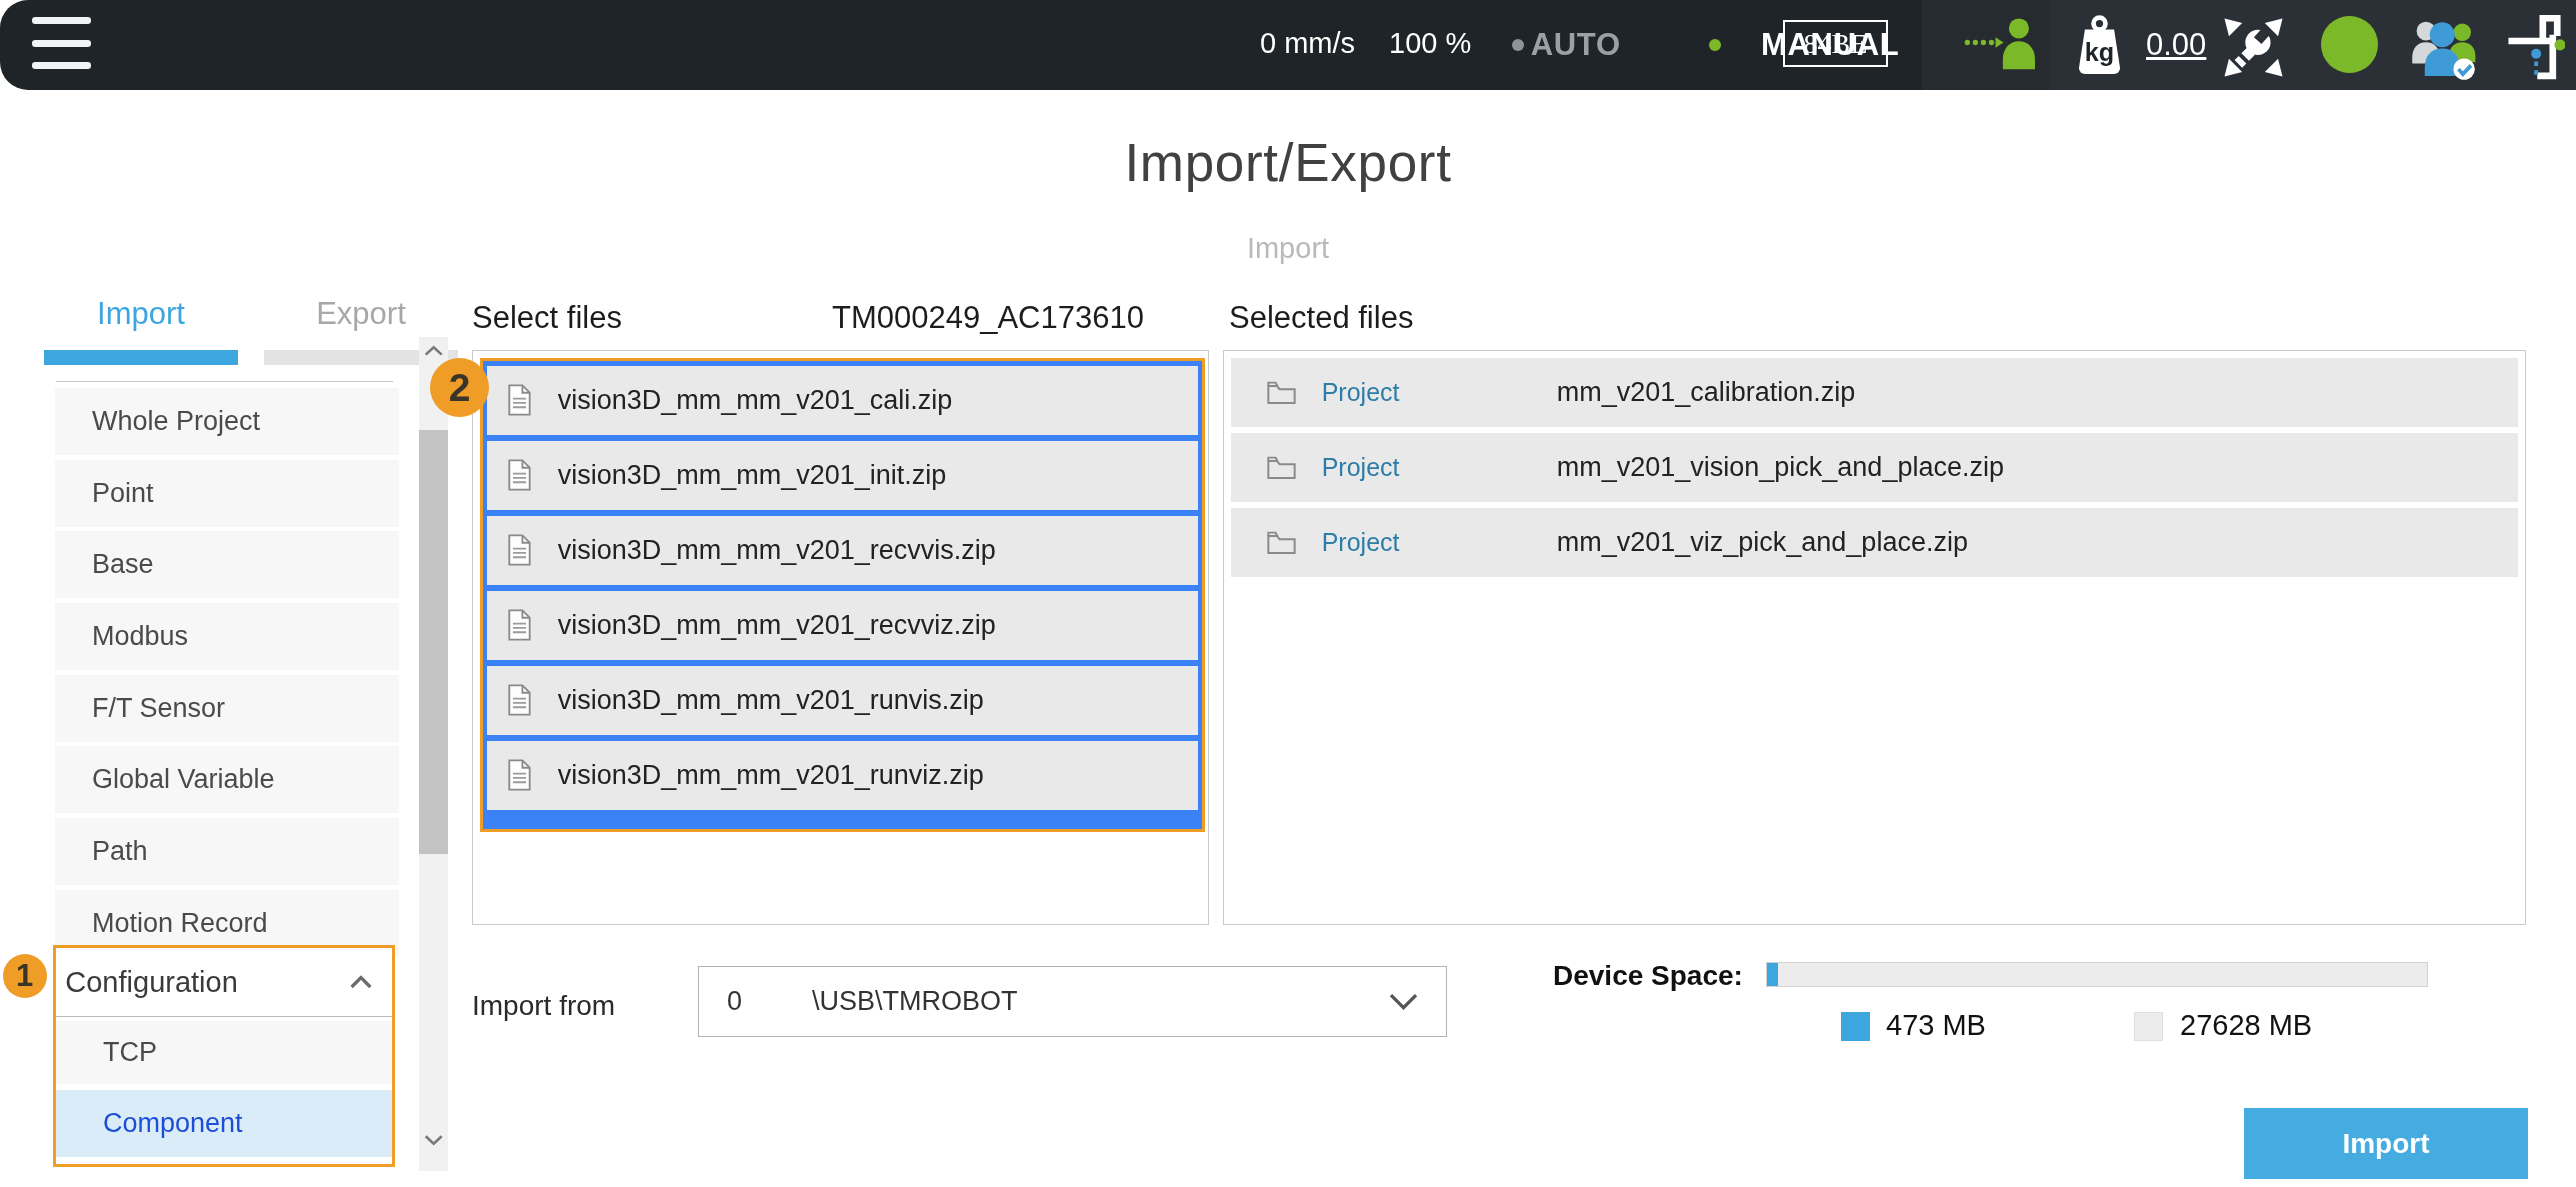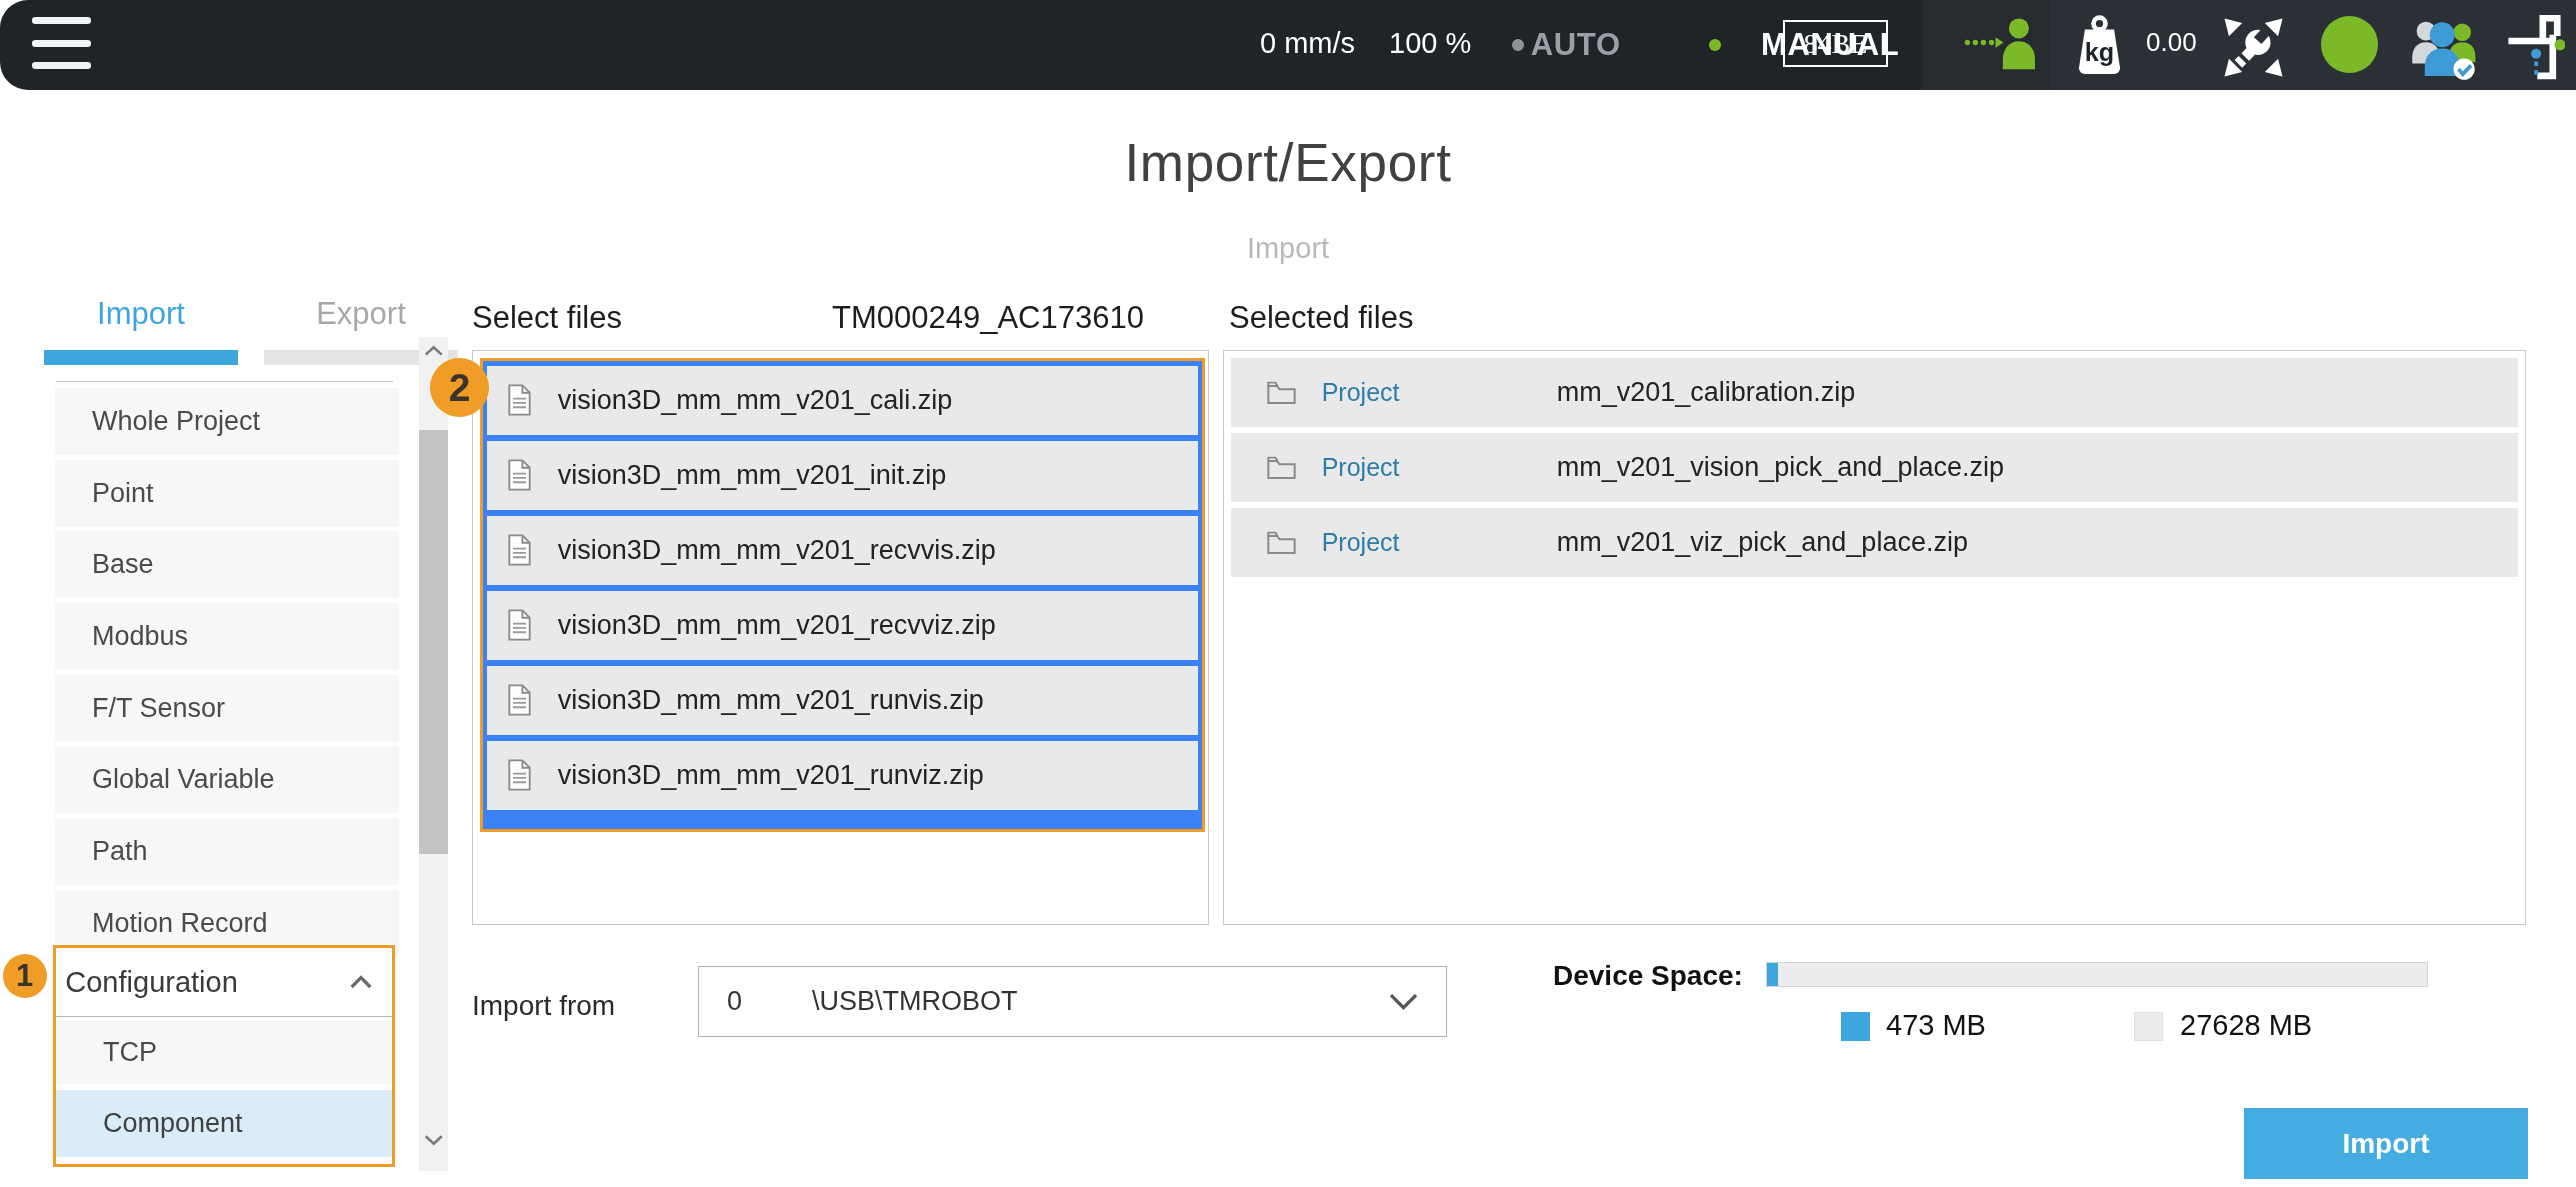--- a/index.html
+++ b/index.html
@@ -43,21 +43,21 @@
   .side-row{height:67px;margin-bottom:4.7px;background:#f7f7f7;display:flex;align-items:center;
             padding-left:37px;font-size:27px;color:#4a4a4a;box-sizing:border-box;cursor:pointer;}
 
   .config-box{position:absolute;left:53px;top:945px;width:342px;height:222px;background:#fff;
               border:3.3px solid #f09d28;box-sizing:border-box;}
   .config-head{height:68px;display:flex;align-items:center;justify-content:space-between;
                padding:0 18.7px 0 9.3px;font-size:29px;color:#3a3a3a;cursor:pointer;}
   .config-div{height:1.3px;background:#b9b9b9;}
   .config-child{display:flex;align-items:center;padding-left:47px;font-size:27px;box-sizing:border-box;cursor:pointer;}
   .child-tcp{height:63px;margin-top:4px;background:#f7f7f7;color:#4a4a4a;}
-  .child-comp{height:67px;margin-top:5.3px;background:#d9ecf8;color:#404040;}
+  .child-comp{height:67px;margin-top:5.3px;background:#d9ecf8;color:#1d4ed8;}
 
   .step-badge{position:absolute;border-radius:50%;background:#f09d28;color:#3b3428;
               display:flex;align-items:center;justify-content:center;font-weight:bold;z-index:6;}
   .badge-1{left:2.7px;top:954px;width:44px;height:44px;font-size:31px;}
   .badge-2{left:430px;top:358px;width:59px;height:59px;font-size:39px;}
 
   
   .sb-track{position:absolute;left:419px;top:337px;width:29px;height:834px;background:#f1f1f1;}
   .sb-thumb{position:absolute;left:419px;top:430px;width:29px;height:424px;background:#c3c3c3;cursor:pointer;}
   .sb-chev{position:absolute;left:423px;width:21.4px;height:13.3px;cursor:pointer;}
@@ -135,21 +135,21 @@
       <polygon points="50,30 62,38 50,46" fill="#7cb928"></polygon>
       <circle cx="85" cy="17" r="15" fill="#7cb928"></circle>
       <path d="M85 36 c14 0 24 11 24 27 l0 15 l-48 0 l0 -15 c0 -16 10 -27 24 -27 z" fill="#7cb928"></path>
     </svg>
 
     <svg class="abs" style="left:2070px;top:14.7px;" width="59" height="63" viewBox="0 0 88 95">
       <circle cx="44" cy="13" r="9" fill="none" stroke="#ffffff" stroke-width="7"></circle>
       <path d="M22 22 h44 l9 58 a9 9 0 0 1 -9 9 h-44 a9 9 0 0 1 -9 -9 z" fill="#ffffff"></path>
       <text x="44" y="70" text-anchor="middle" font-size="38" font-weight="bold" fill="#1f2428" font-family="Liberation Sans, sans-serif">kg</text>
     </svg>
-    <div class="tb-text" style="left:2146px;font-size:26px;">0.00</div>
+    <div class="tb-text" style="left:2146px;font-size:31px;text-decoration:underline;">0.00</div>
 
     <svg class="abs" style="left:2222px;top:16px;" width="63" height="63" viewBox="0 0 100 100">
       <polygon points="4,4 32,11 11,32" fill="#ffffff"></polygon>
       <polygon points="96,4 68,11 89,32" fill="#ffffff"></polygon>
       <polygon points="4,96 11,68 32,89" fill="#ffffff"></polygon>
       <polygon points="96,96 89,68 68,89" fill="#ffffff"></polygon>
       <circle cx="57" cy="42" r="20" fill="#ffffff"></circle>
       <rect x="56" y="20" width="16" height="22" fill="#2b3036" transform="rotate(42 64 31)"></rect>
       <line x1="46" y1="56" x2="26" y2="76" stroke="#ffffff" stroke-width="17" stroke-dasharray="13 6"></line>
     </svg>

